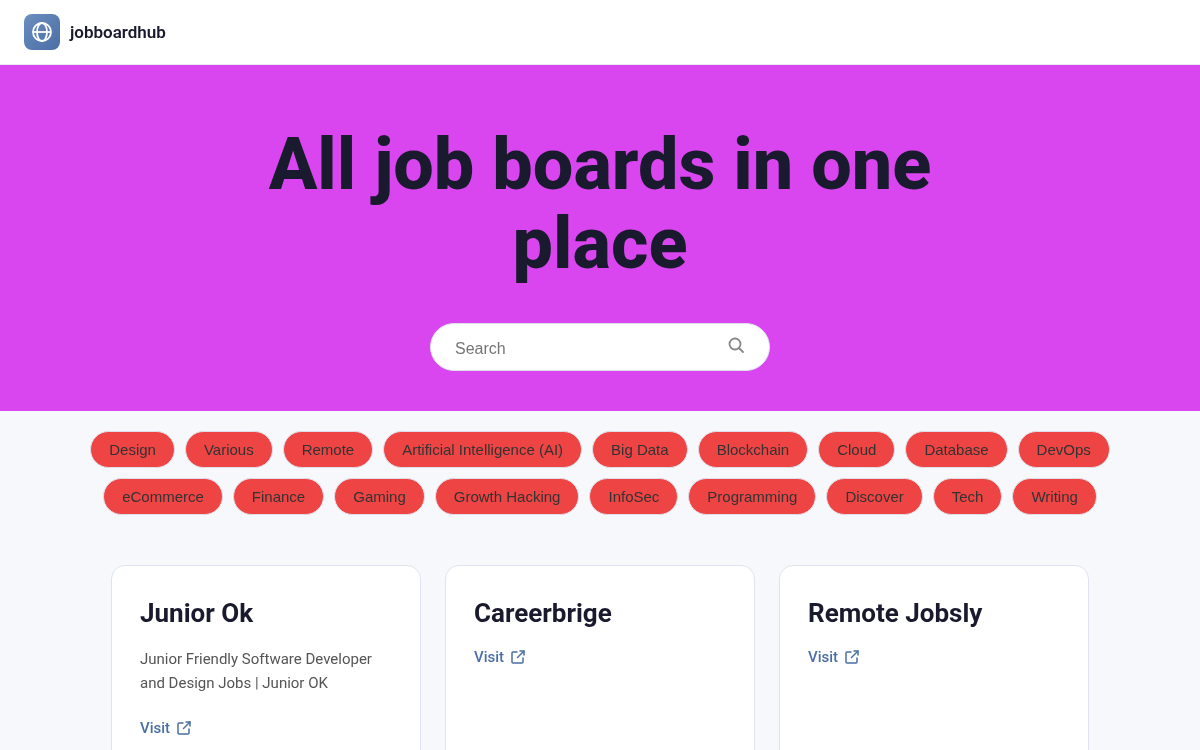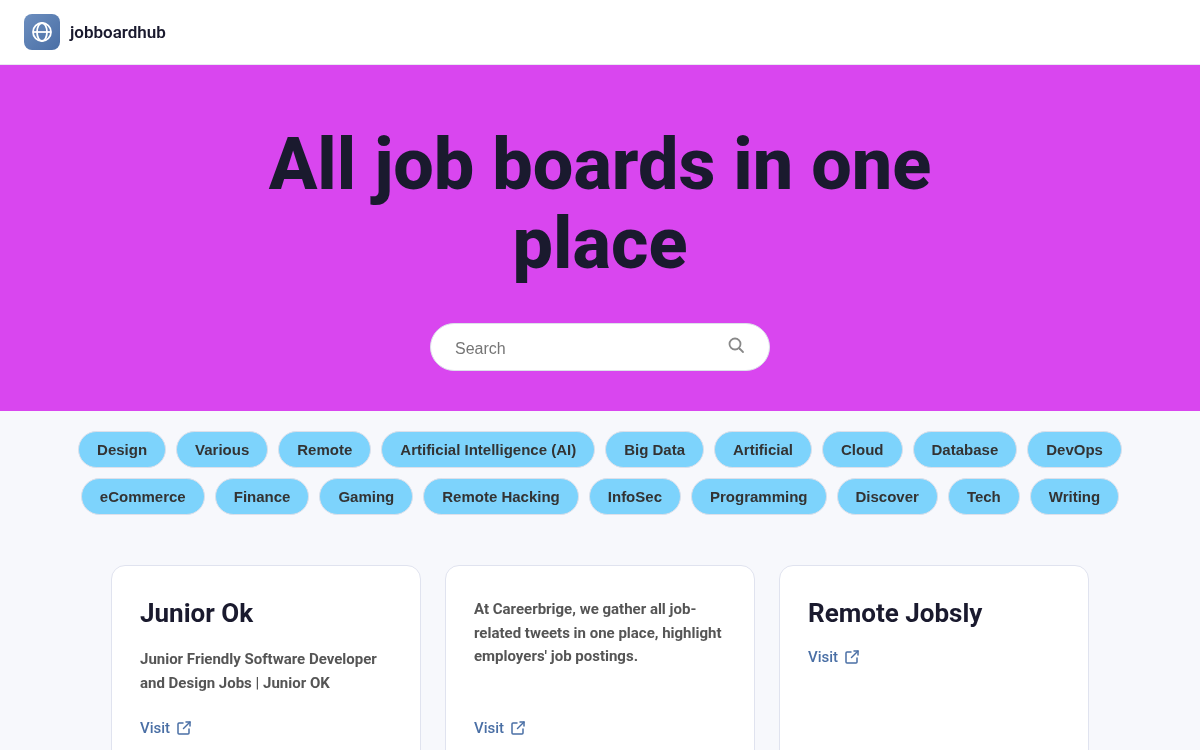--- a/index.html
+++ b/index.html
@@ -104,23 +104,23 @@
     }
 
     .tag {
       display: inline-flex;
       align-items: center;
       padding: 9px 18px;
       border: 1.5px solid #dde0ea;
       border-radius: 24px;
       font-size: 15px;
       color: #333;
-      background: #7dd3fc;
+      background: #ef4444;
       cursor: pointer;
-      font-weight: 700;
+      font-weight: 400;
       transition: background 0.15s, border-color 0.15s;
     }
 
     
     .cards-section {
       display: flex;
       gap: 24px;
       padding: 10px 60px 40px;
       justify-content: center;
       background: #f7f8fc;
@@ -143,21 +143,20 @@
       color: #1a1a2e;
       margin-bottom: 20px;
     }
 
     .card-description {
       font-size: 15px;
       color: #555;
       line-height: 1.55;
       flex: 1;
       margin-bottom: 24px;
-      font-weight: bold;
     }
 
     .card-visit {
       display: inline-flex;
       align-items: center;
       gap: 6px;
       color: #4a6fa5;
       font-size: 15px;
       font-weight: 500;
       text-decoration: none;
@@ -199,28 +198,28 @@
     </span>
   </div>
 </section>
 
 <div class="tags-section" id="tags-container">
 <button class="tag">Design</button>
     <button class="tag">Various</button>
     <button class="tag">Remote</button>
     <button class="tag">Artificial Intelligence (AI)</button>
     <button class="tag">Big Data</button>
-    <button class="tag">Artificial</button>
+    <button class="tag">Blockchain</button>
     <button class="tag">Cloud</button>
     <button class="tag">Database</button>
     <button class="tag">DevOps</button>
     <button class="tag">eCommerce</button>
     <button class="tag">Finance</button>
     <button class="tag">Gaming</button>
-    <button class="tag">Remote Hacking</button>
+    <button class="tag">Growth Hacking</button>
     <button class="tag">InfoSec</button>
     <button class="tag">Programming</button>
     <button class="tag">Discover</button>
     <button class="tag">Tech</button>
     <button class="tag">Writing</button>
   </div>
 
 <div class="cards-section" id="cards-container">
 <div class="card">
       <div class="card-title">Junior Ok</div>
@@ -228,21 +227,21 @@
       <a class="card-visit" href="#">
         <span>Visit</span>
         <svg class="external-icon" viewBox="0 0 16 16" fill="none">
       <path d="M7 3H3a1 1 0 0 0-1 1v9a1 1 0 0 0 1 1h9a1 1 0 0 0 1-1V9" stroke="#4a6fa5" stroke-width="1.5" stroke-linecap="round"></path>
       <path d="M10 2h4v4" stroke="#4a6fa5" stroke-width="1.5" stroke-linecap="round" stroke-linejoin="round"></path>
       <line x1="14" y1="2" x2="7.5" y2="8.5" stroke="#4a6fa5" stroke-width="1.5" stroke-linecap="round"></line>
     </svg>
       </a>
     </div>
     <div class="card">
-      <div class="card-description">At Careerbrige, we gather all job-related tweets in one place, highlight employers' job postings.</div>
+      <div class="card-title">Careerbrige</div>
       <a class="card-visit" href="#">
         <span>Visit</span>
         <svg class="external-icon" viewBox="0 0 16 16" fill="none">
       <path d="M7 3H3a1 1 0 0 0-1 1v9a1 1 0 0 0 1 1h9a1 1 0 0 0 1-1V9" stroke="#4a6fa5" stroke-width="1.5" stroke-linecap="round"></path>
       <path d="M10 2h4v4" stroke="#4a6fa5" stroke-width="1.5" stroke-linecap="round" stroke-linejoin="round"></path>
       <line x1="14" y1="2" x2="7.5" y2="8.5" stroke="#4a6fa5" stroke-width="1.5" stroke-linecap="round"></line>
     </svg>
       </a>
     </div>
     <div class="card">

